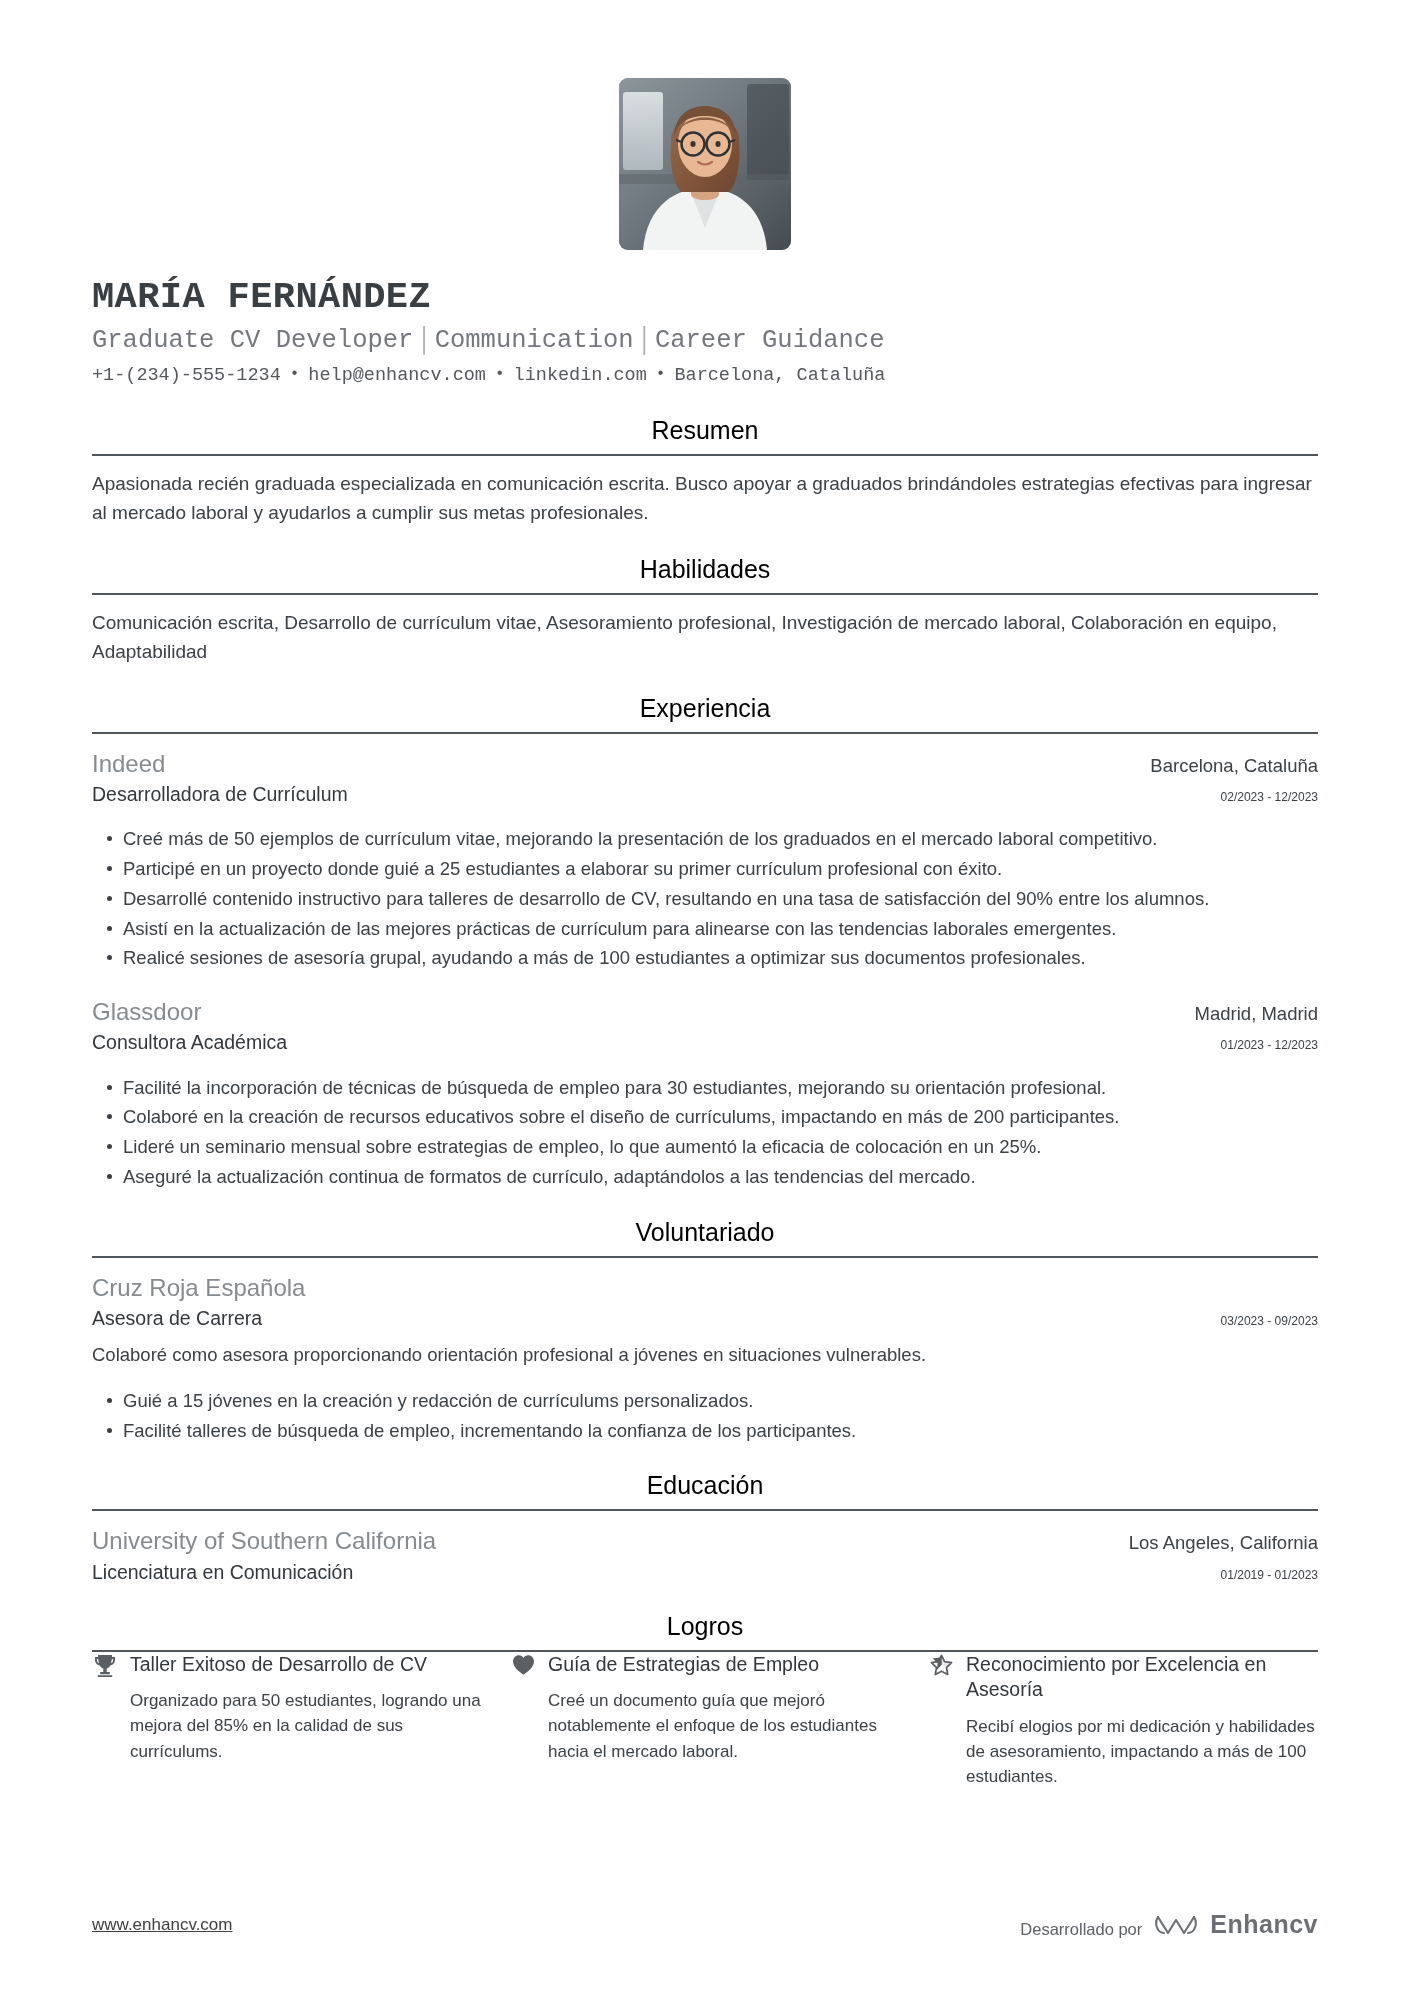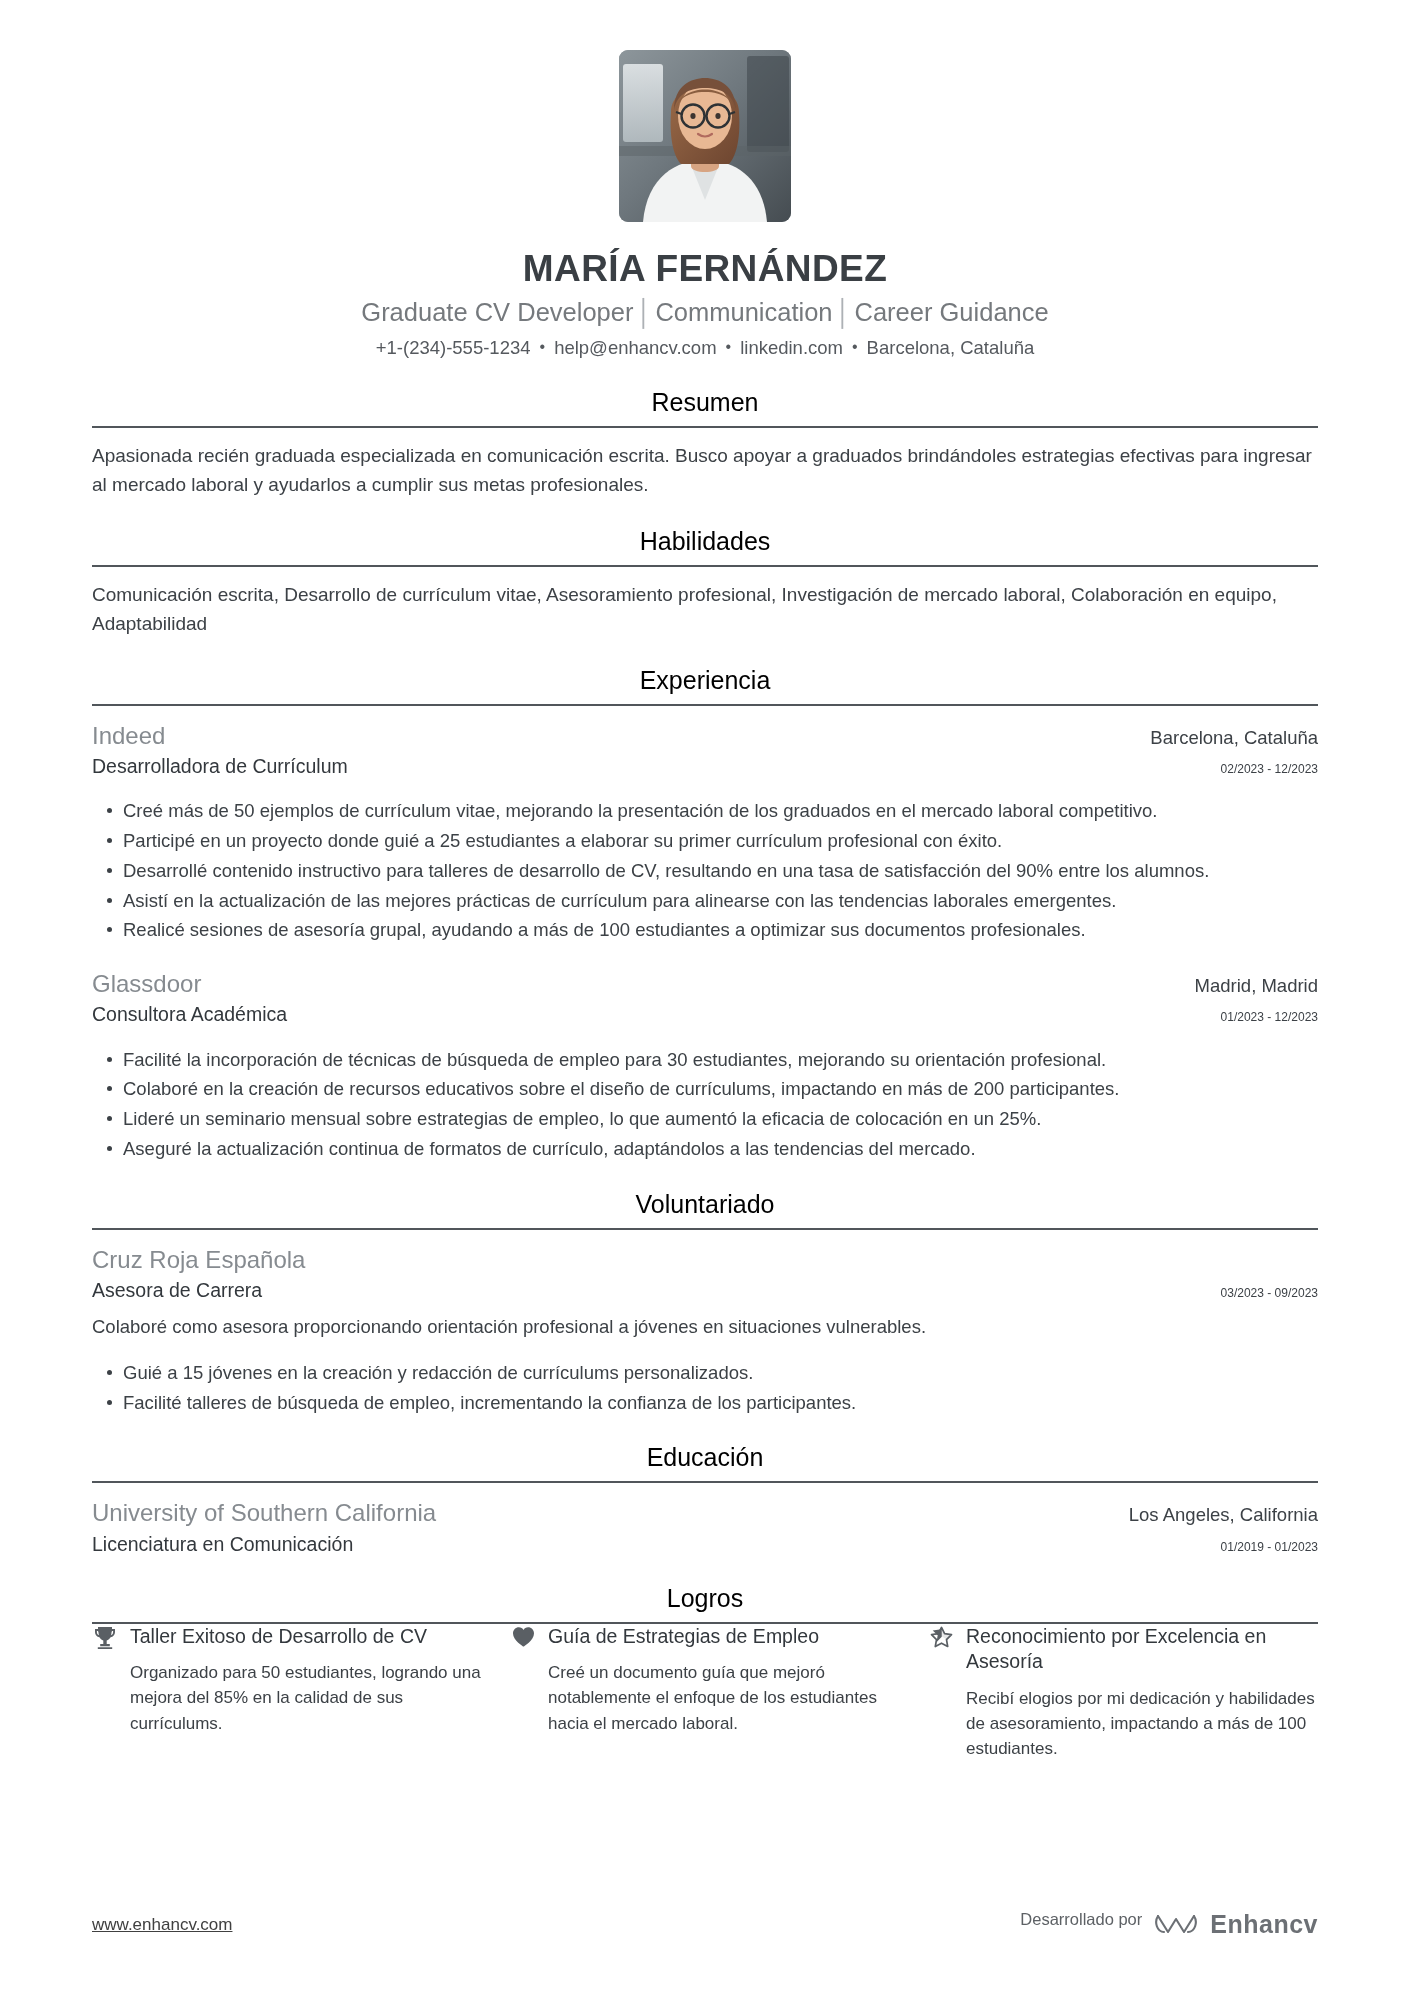--- a/index.html
+++ b/index.html
@@ -20,22 +20,23 @@
   .page {
     width: 1410px;
     height: 1995px;
     background: #ffffff;
     padding: 0 92px;
     position: relative;
   }
 
   
   .header {
-    padding-top: 50px;
-    text-align: center;
+    padding-top: 78px;
+    text-align: left;
+    font-family: Liberation Mono, monospace;
   }
 
   .avatar-wrap {
     display: flex;
     justify-content: center;
   }
 
   .avatar {
     width: 172px;
     height: 172px;
@@ -234,21 +235,21 @@
   }
 
   .footer-url {
     font-size: 17px;
     color: #404040;
     text-decoration: underline;
   }
 
   .footer-brand {
     display: flex;
-    align-items: flex-start;
+    align-items: flex-end;
     gap: 13px;
   }
 
   .footer-by {
     font-size: 16.5px;
     color: #5d6165;
   }
 
   .brand-mark svg { display: block; }
 

